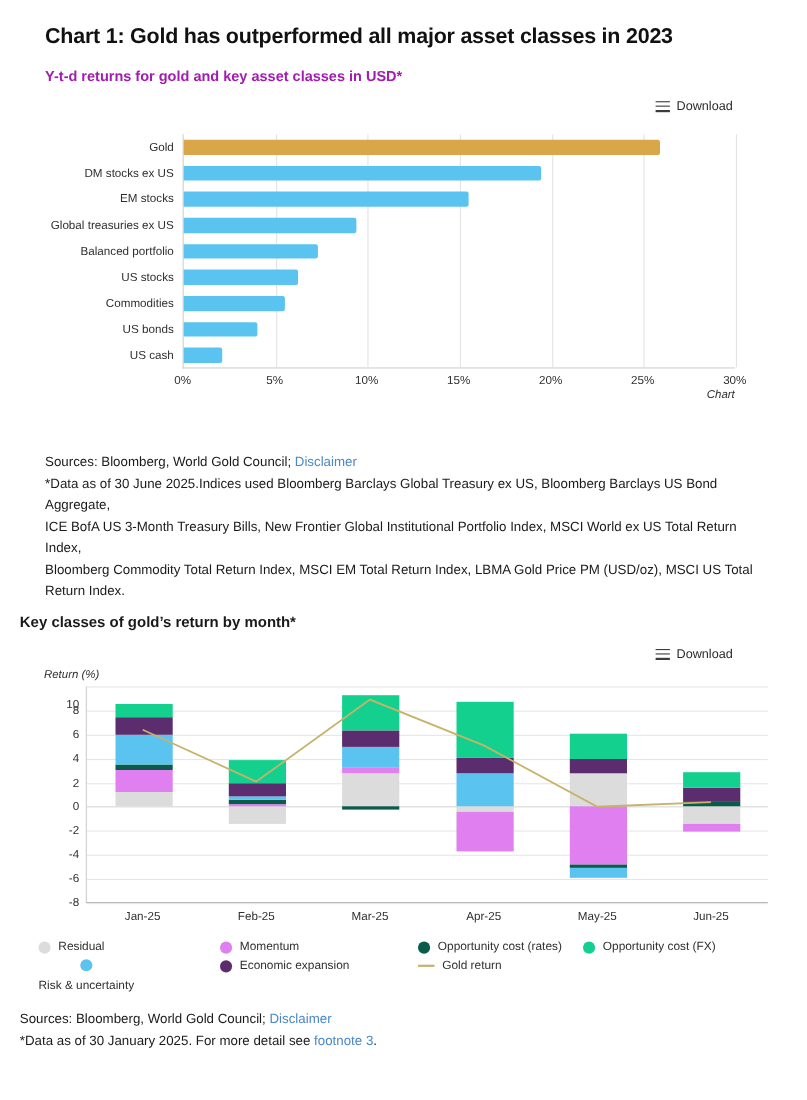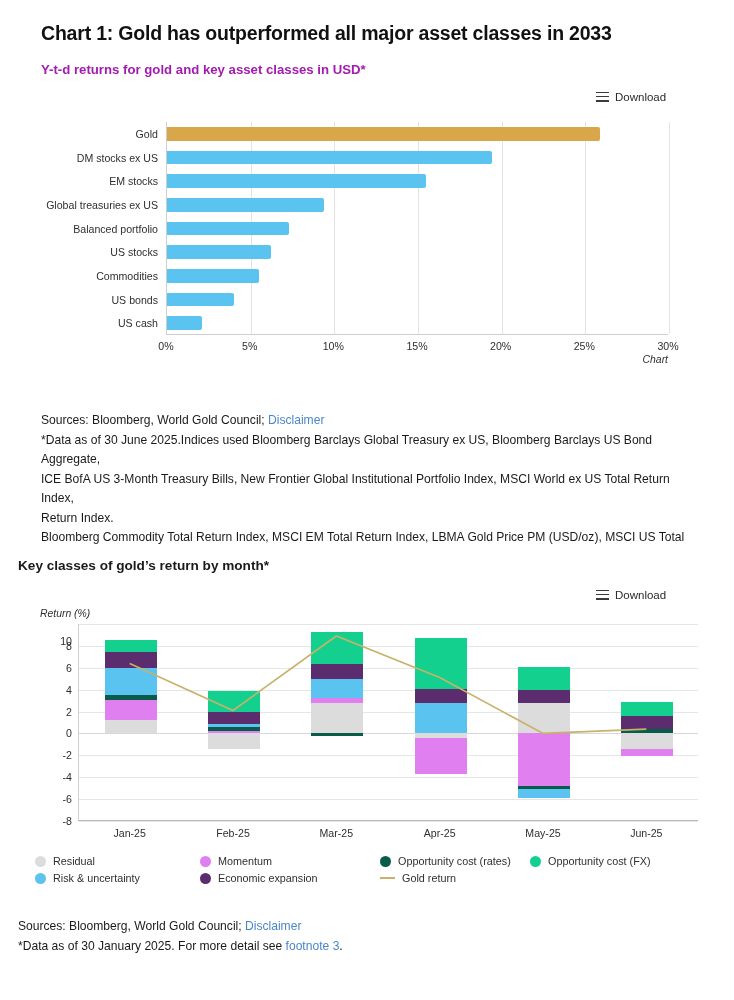--- a/index.html
+++ b/index.html
@@ -157,21 +157,21 @@
     white-space: nowrap;
   }
   .lg-dot { width: 11px; height: 11px; border-radius: 50%; flex: none; }
   .lg-line { width: 15px; height: 2px; flex: none; }
 </style>
 </head>
 <body>
 
 <div class="page">
 
-  <div class="chart-title">Chart 1: Gold has outperformed all major asset classes in 2033</div>
+  <div class="chart-title">Chart 1: Gold has outperformed all major asset classes in 2023</div>
   <div class="chart-subtitle">Y-t-d returns for gold and key asset classes in USD*</div>
 
   <div class="download" id="download1">
     <span class="bars">
         <i></i>
         <i></i>
         <i></i>
       </span>
     <span>Download</span>
   </div>
@@ -228,22 +228,22 @@
       <div class="c1-label" style="top: 147.833px;">Commodities</div>
       <div class="c1-label" style="top: 171.5px;">US bonds</div>
       <div class="c1-label" style="top: 195.167px;">US cash</div>
       <div class="c1-axis-name">Chart</div>
     </div>
 
   <div class="sources" id="sources1">
     <span class="line"><span>Sources: Bloomberg, World Gold Council; </span><span class="link">Disclaimer</span></span>
     <span class="line">*Data as of 30 June 2025.Indices used Bloomberg Barclays Global Treasury ex US, Bloomberg Barclays US Bond Aggregate,</span>
     <span class="line">ICE BofA US 3-Month Treasury Bills, New Frontier Global Institutional Portfolio Index, MSCI World ex US Total Return Index,</span>
+    <span class="line">Bloomberg Commodity Total Return Index, MSCI EM Total Return Index, LBMA Gold Price PM (USD/oz), MSCI US Total</span>
     <span class="line">Return Index.</span>
-    <span class="line">Bloomberg Commodity Total Return Index, MSCI EM Total Return Index, LBMA Gold Price PM (USD/oz), MSCI US Total</span>
   </div>
 
   <div class="chart2-subtitle">Key classes of gold’s return by month*</div>
 
   <div class="download" id="download2">
     <span class="bars">
         <i></i>
         <i></i>
         <i></i>
       </span>
@@ -341,21 +341,21 @@
         <span>Momentum</span>
       </div>
       <div class="lg-item" style="left: 345px; top: 0px;">
         <span class="lg-dot" style="background: rgb(10, 92, 74);"></span>
         <span>Opportunity cost (rates)</span>
       </div>
       <div class="lg-item" style="left: 495px; top: 0px;">
         <span class="lg-dot" style="background: rgb(20, 208, 142);"></span>
         <span>Opportunity cost (FX)</span>
       </div>
-      <div class="lg-item" style="left: 0px; top: 17px;">
+      <div class="lg-item" style="left: 0px; top: 17px; flex-direction: column;">
         <span class="lg-dot" style="background: rgb(90, 195, 240);"></span>
         <span>Risk &amp; uncertainty</span>
       </div>
       <div class="lg-item" style="left: 165px; top: 17px;">
         <span class="lg-dot" style="background: rgb(91, 45, 110);"></span>
         <span>Economic expansion</span>
       </div>
       <div class="lg-item" style="left: 345px; top: 17px;">
         <span class="lg-line" style="background: rgb(199, 178, 106);"></span>
         <span>Gold return</span>

